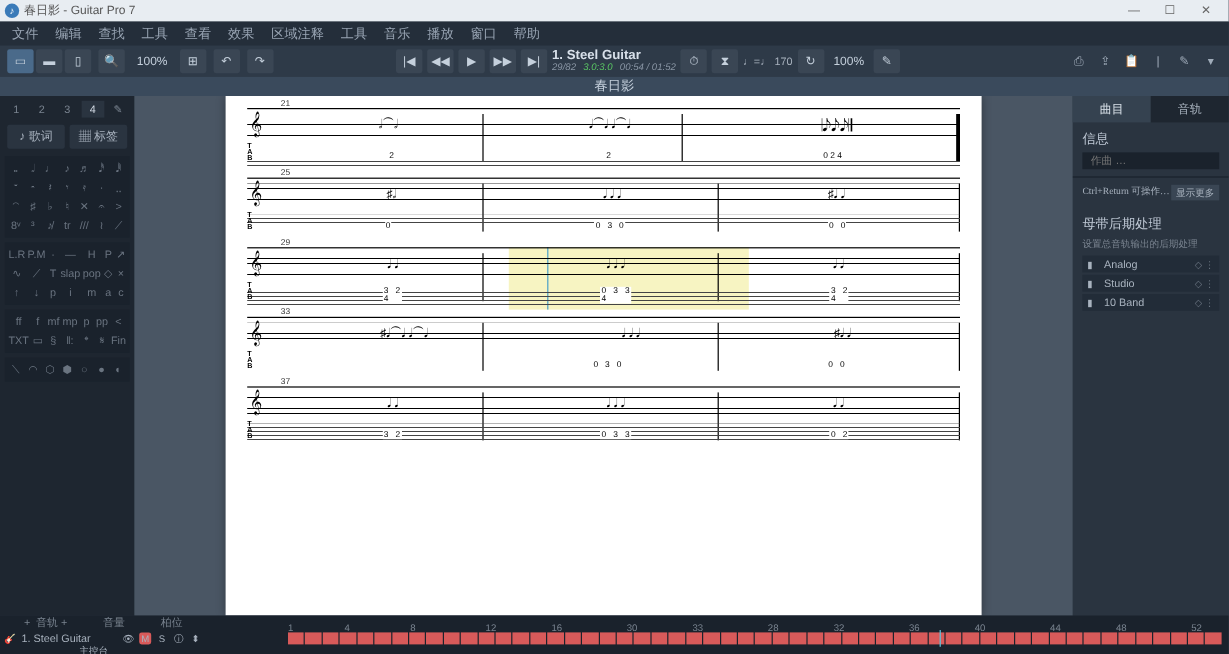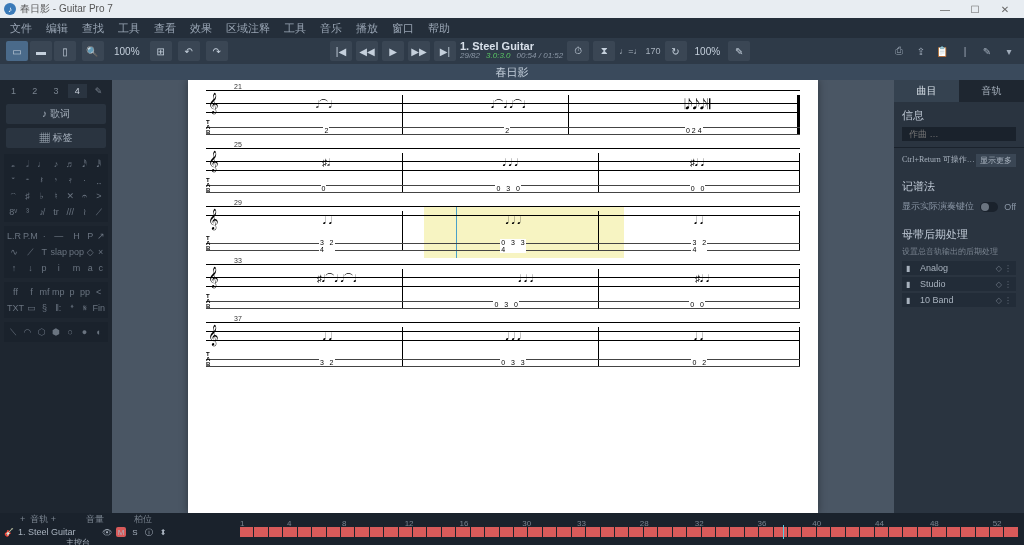--- a/index.html
+++ b/index.html
@@ -34,21 +34,21 @@
 .songbar { height:16px; background:#3a4a5c; text-align:center; font-size:11px; line-height:16px; color:#c5d0dc; }
 
 
 .main { display:flex; height:calc(100% - 18px - 20px - 26px - 16px - 32px); }
 
 
 .leftpanel { width:112px; background:#1e2630; padding:4px; display:flex; flex-direction:column; gap:4px; }
 .leftabs { display:flex; gap:2px; }
 .leftabs .t { flex:1; text-align:center; font-size:9px; padding:2px; color:#7a8490; }
 .leftabs .t.active { color:#d0d8e2; background:#2a3440; }
-.lbtns { display:flex; gap:4px; padding:2px;flex-direction:column; }
+.lbtns { display:flex; gap:4px; padding:2px; }
 .lbtns .b { flex:1; background:#2a3440; text-align:center; font-size:10px; padding:3px 0; border-radius:2px; }
 .palette { background:#1a222c; padding:3px; display:grid; grid-template-columns:repeat(7,1fr); gap:2px; }
 .palette .c { height:14px; display:flex; align-items:center; justify-content:center; font-size:9px; color:#6a7480; }
 
 
 .score { flex:1; background:#4a5664; display:flex; justify-content:center; overflow:hidden; }
 .page { width:630px; background:#fff; padding:10px 18px; box-shadow:0 0 8px rgba(0,0,0,.4); }
 .system { margin-bottom:6px; }
 .staff { height:28px; position:relative; border-top:1px solid #000; }
 .staff .clef { position:absolute; left:2px; top:2px; font-size:18px; color:#000; }
@@ -393,28 +393,20 @@
     </div>
     <div class="rsect">
       <h4>信息</h4>
       <input class="rinput" placeholder="作曲 …" style="">
     </div>
     <div class="rsect" style="display:flex;justify-content:space-between;border-top:1px solid #1a222c;">
       <span style="font-size:8px;font-family:Liberation Serif, serif;">Ctrl+Return 可操作…</span>
       <span style="background:#3a4654;padding:1px 4px;font-size:8px;">显示更多</span>
     </div>
     <div class="rsect">
-      <h4>记谱法</h4>
-      <div class="rrow">
-        <span>显示实际演奏键位</span>
-        <span class="toggle"></span>
-        <span>Off</span>
-      </div>
-    </div>
-    <div class="rsect">
       <h4>母带后期处理</h4>
       <div style="font-size:8px;color:#7a8490;margin-bottom:4px;">设置总音轨输出的后期处理</div>
       <div class="mrow">
           <span class="ic">▮</span>
           <span>Analog</span>
           <span class="sp"></span>
           <span class="arr">◇ ⋮</span>
         </div>
       <div class="mrow">
           <span class="ic">▮</span>

